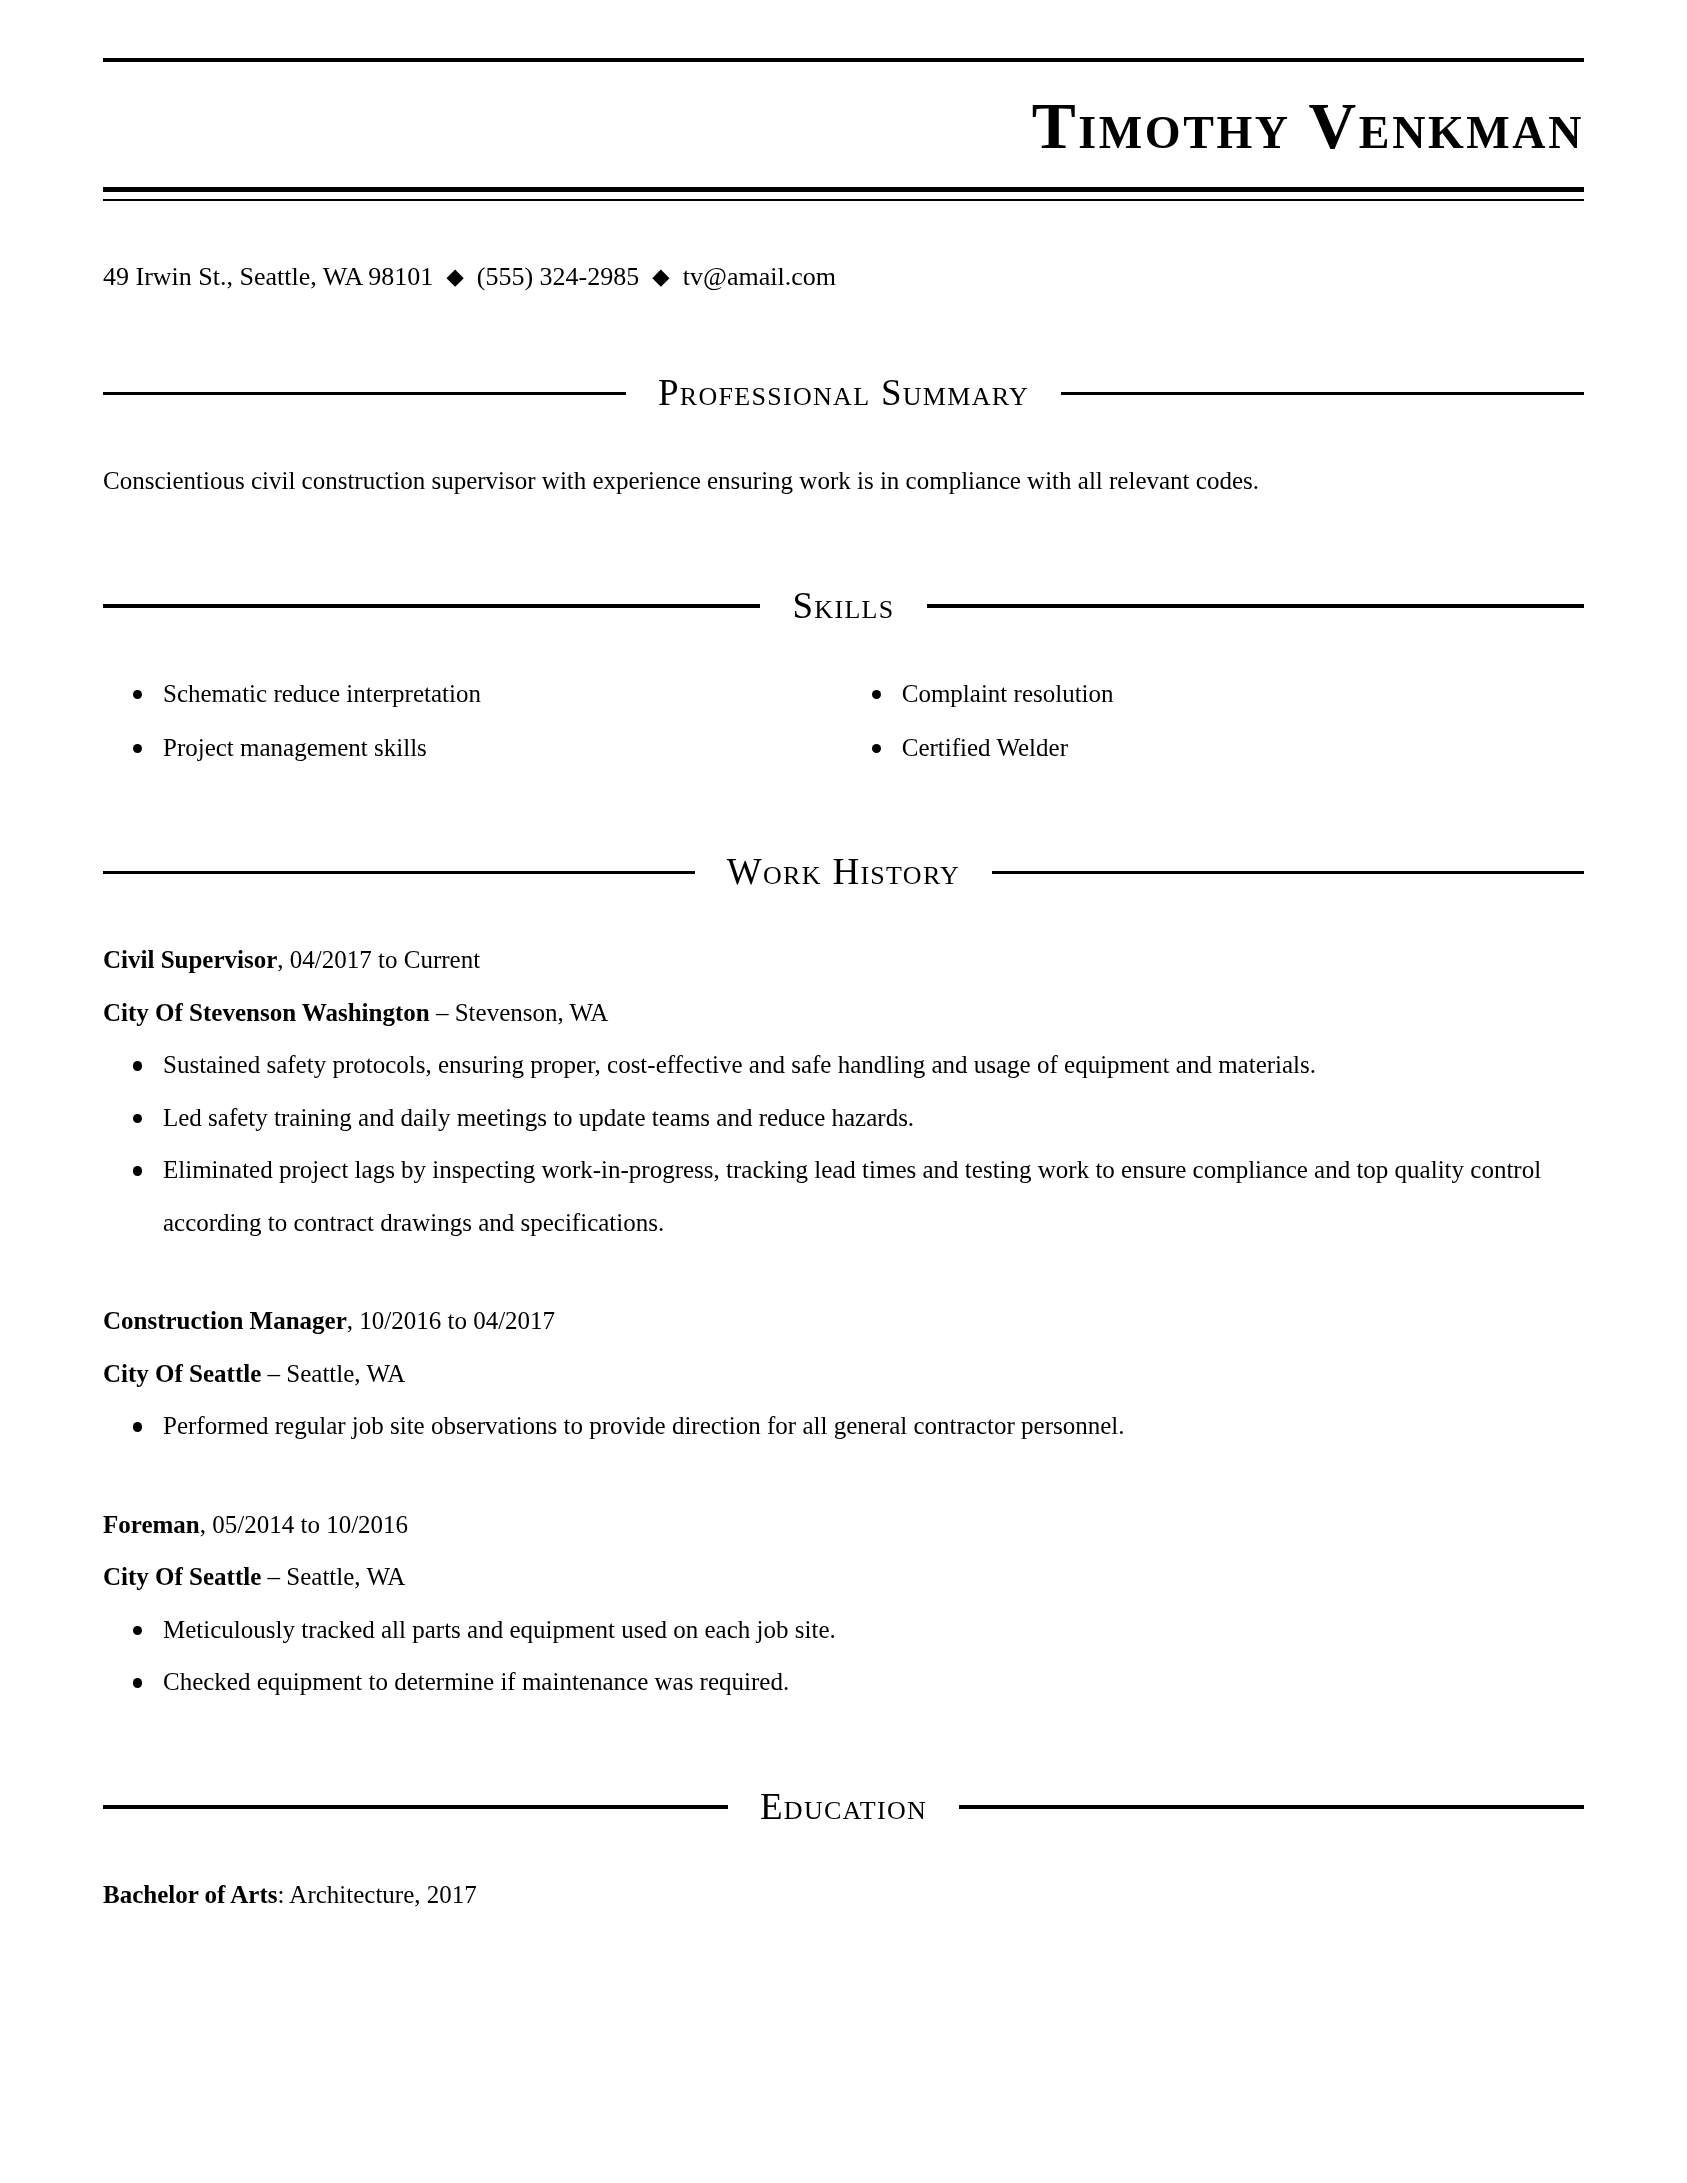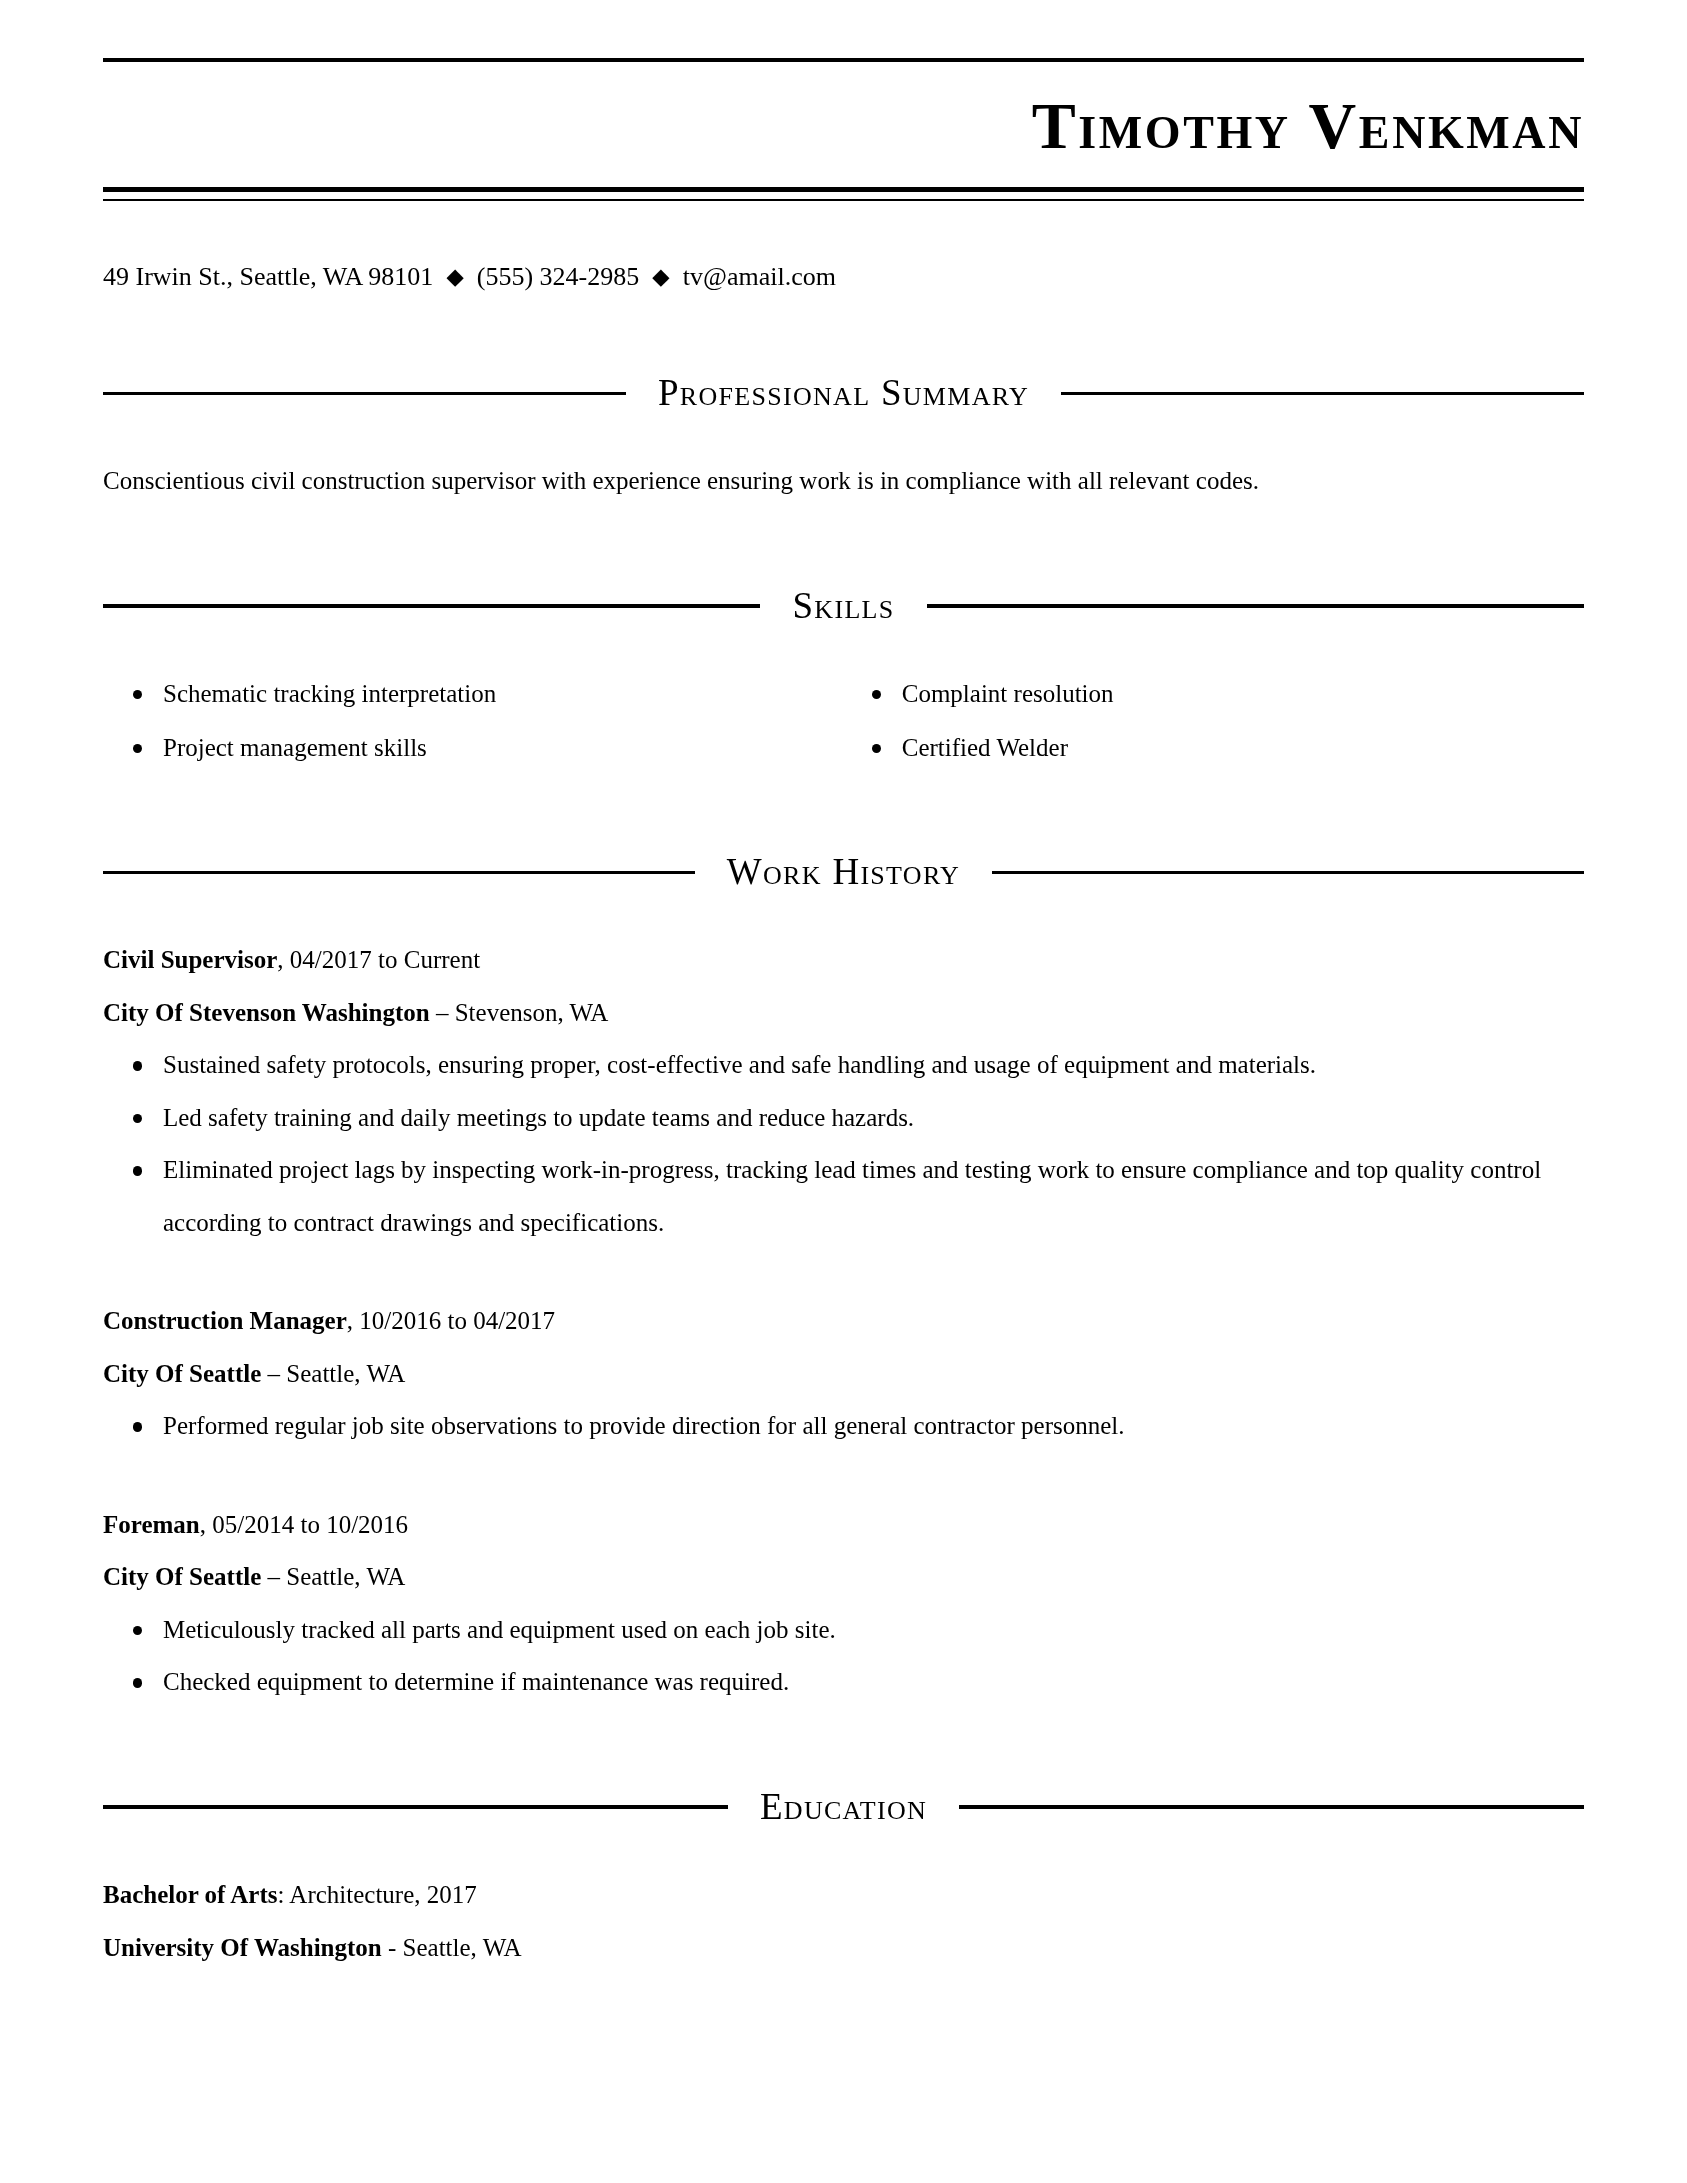--- a/index.html
+++ b/index.html
@@ -115,21 +115,21 @@
   </div>
 
   <div class="section">
     <div class="section-heading">Professional Summary</div>
     <p class="summary-text">Conscientious civil construction supervisor with experience ensuring work is in compliance with all relevant codes.</p>
   </div>
 
   <div class="section">
     <div class="section-heading">Skills</div>
     <ul class="skills-grid">
-      <li>Schematic tracking interpretation</li>
+      <li>Schematic reduce interpretation</li>
       <li>Complaint resolution</li>
       <li>Project management skills</li>
       <li>Certified Welder</li>
     </ul>
   </div>
 
   <div class="section">
     <div class="section-heading">Work History</div>
 
     <div class="job">
@@ -173,20 +173,16 @@
         <li>Checked equipment to determine if maintenance was required.</li>
       </ul>
     </div>
   </div>
 
   <div class="section">
     <div class="section-heading">Education</div>
     <p class="edu-line">
       <span class="bold">Bachelor of Arts</span><span>: Architecture, 2017</span>
     </p>
-    <p class="edu-line">
-      <span class="bold">University Of Washington</span>
-      <span>- Seattle, WA</span>
-    </p>
   </div>
 
 </div>
 
 
 </body></html>

